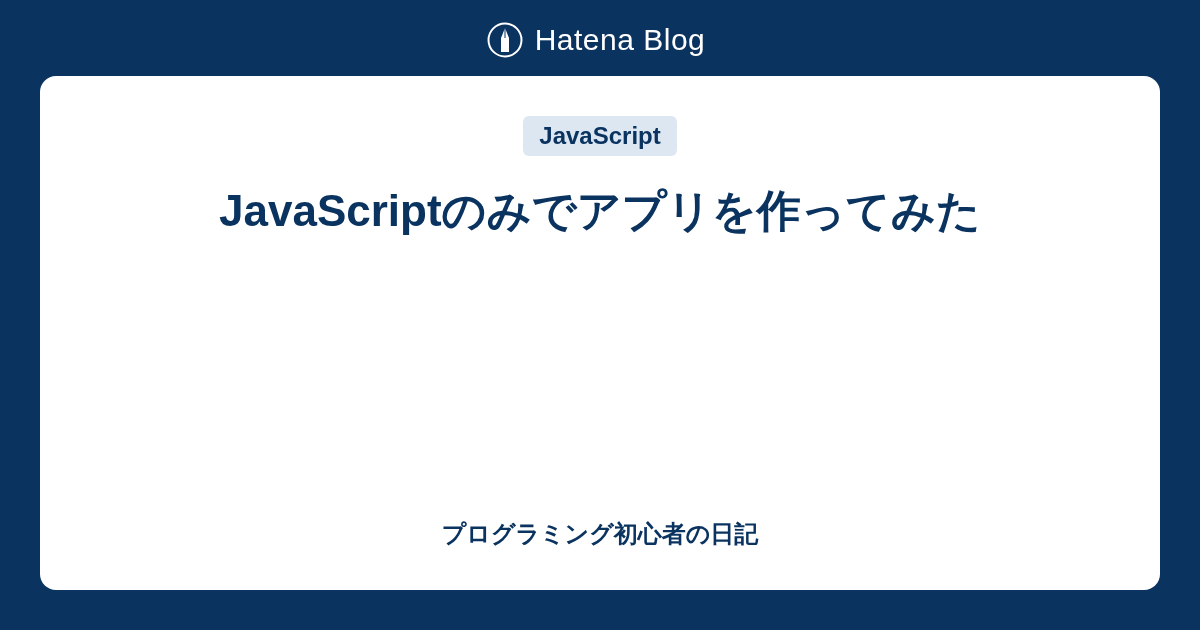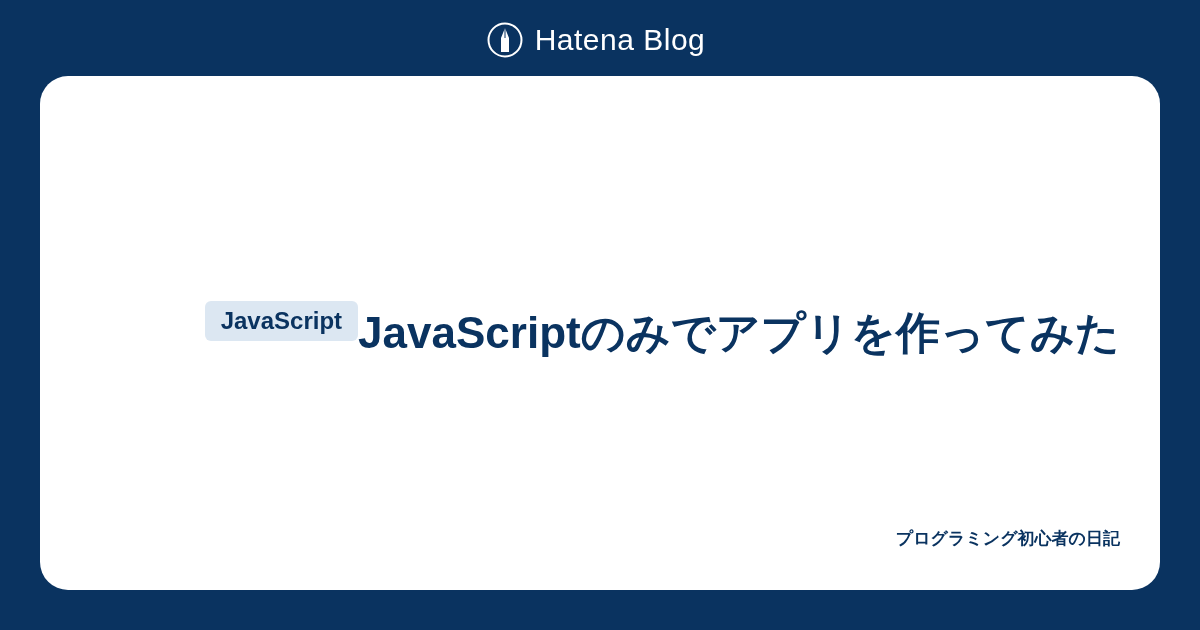--- a/index.html
+++ b/index.html
@@ -30,27 +30,27 @@
       justify-content: center;
     }
     .logo-text {
       color: #ffffff;
       font-size: 30px;
       font-weight: 400;
       letter-spacing: 0.5px;
     }
     .card {
       background-color: #ffffff;
-      border-radius: 28px;
+      border-radius: 16px;
       margin: 0 40px 40px 40px;
       flex: 1;
       display: flex;
-      flex-direction: row;
+      flex-direction: column;
       align-items: center;
-      justify-content: flex-end;
+      justify-content: flex-start;
       position: relative;
       padding: 40px;
     }
     .tag {
       background-color: #dce7f2;
       color: #0a3360;
       font-size: 24px;
       font-weight: 600;
       padding: 6px 16px;
       border-radius: 6px;
@@ -61,21 +61,21 @@
       font-size: 44px;
       font-weight: 700;
       text-align: center;
       line-height: 1.4;
       max-width: 900px;
     }
     .subtitle {
       position: absolute;
       bottom: 40px;
       color: #0a3360;
-      font-size: 17px;
+      font-size: 24px;
       font-weight: 700;
       text-align: center;
     }
   </style>
 </head>
 <body>
 
 <div class="header">
   <span class="logo-icon">
     <svg width="36" height="36" viewBox="0 0 36 36" fill="none">

